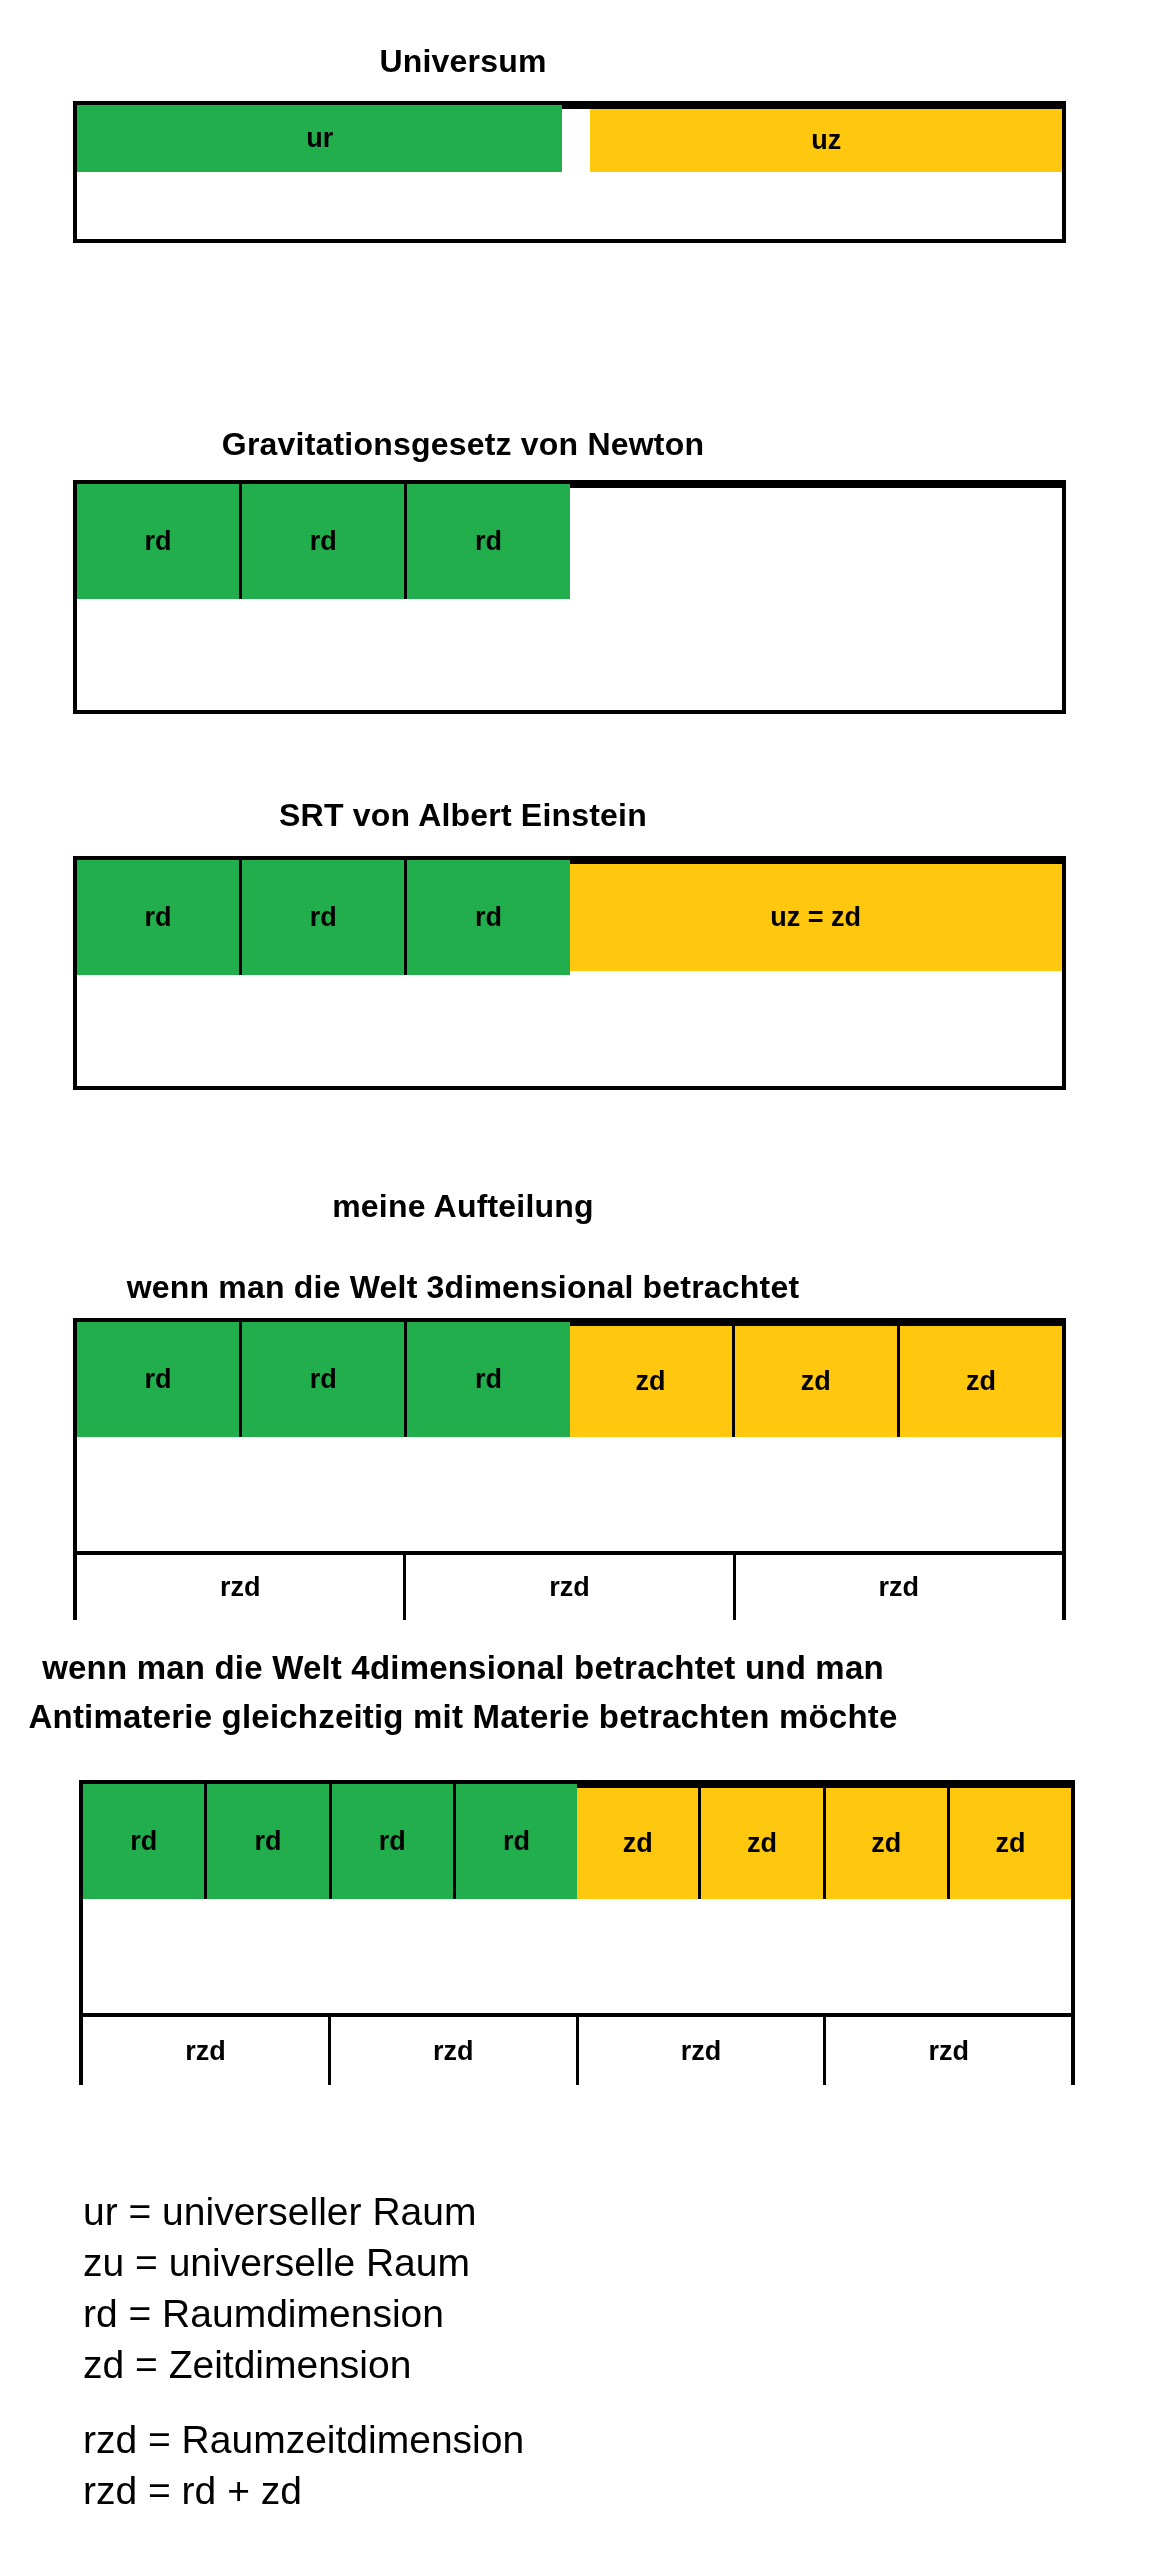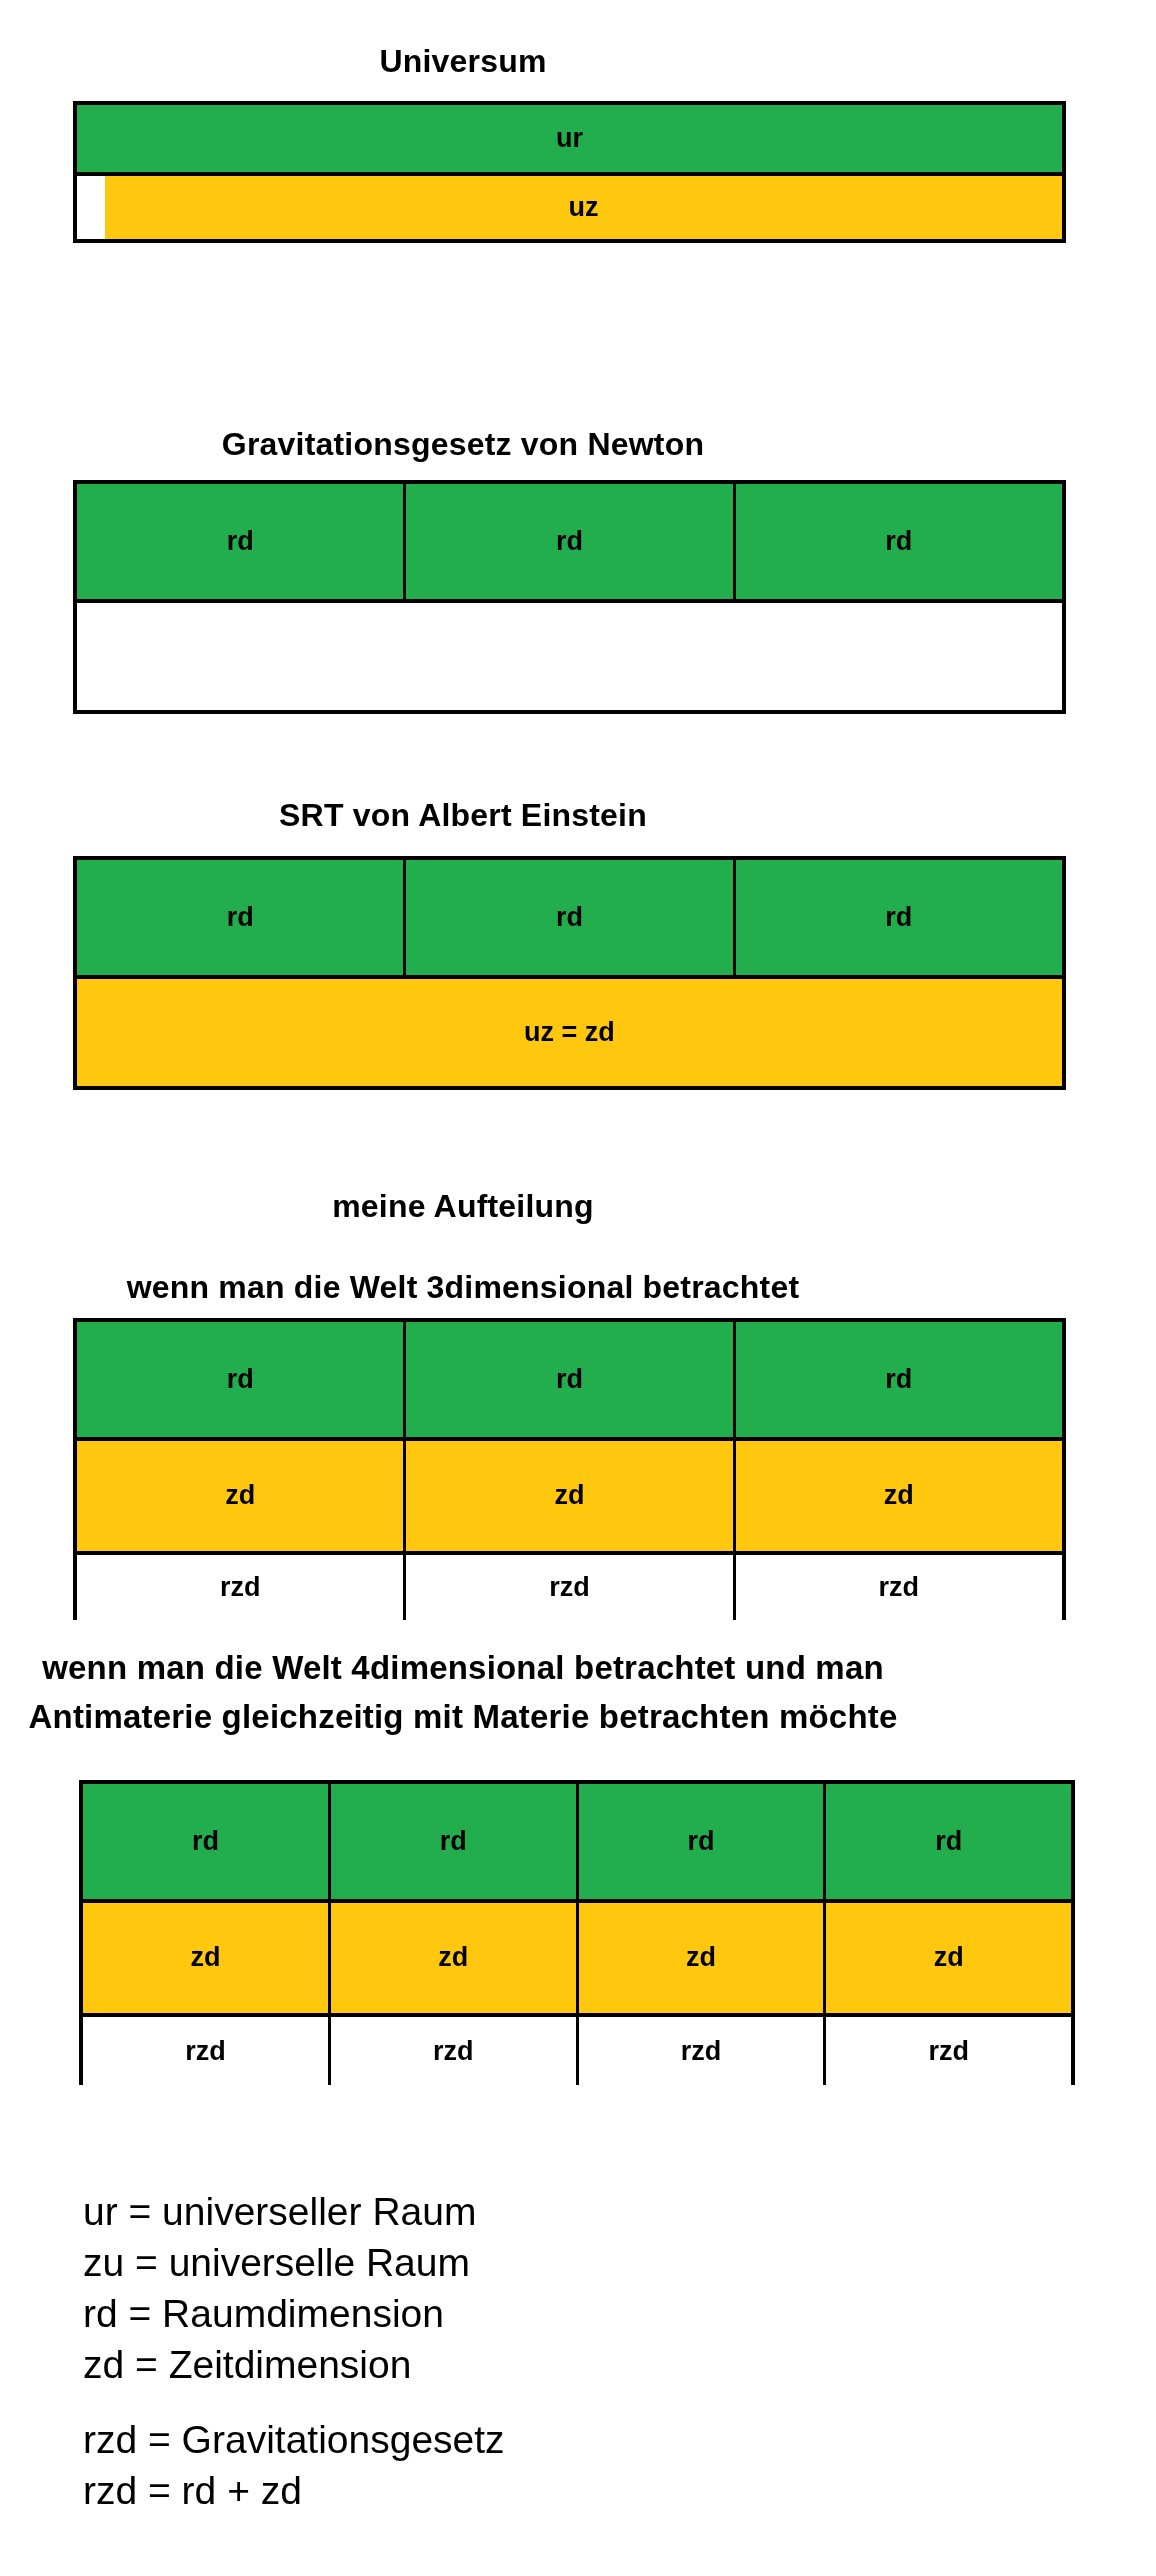--- a/index.html
+++ b/index.html
@@ -35,21 +35,20 @@
   }
   .heading.big {
     font-size: 33px;
   }
 
   
   .dtable {
     position: absolute;
     box-sizing: border-box;
     display: flex;
-    flex-direction: column;
   }
   .drow {
     display: flex;
     flex-direction: row;
     box-sizing: border-box;
     width: 100%;
   }
   .dcell {
     box-sizing: border-box;
     display: flex;
@@ -180,18 +179,18 @@
       <div class="dcell white sep-v">rzd</div>
     </div>
   </div>
 
   <div class="legend" style="top:2186px;">
     <div class="legend-line">ur = universeller Raum</div>
     <div class="legend-line">zu = universelle Raum</div>
     <div class="legend-line">rd = Raumdimension</div>
     <div class="legend-line">zd = Zeitdimension</div>
     <div class="legend-gap"></div>
-    <div class="legend-line">rzd = Gravitationsgesetz</div>
+    <div class="legend-line">rzd = Raumzeitdimension</div>
     <div class="legend-line">rzd = rd + zd</div>
   </div>
 
 </div>
 
 
 </body></html>

